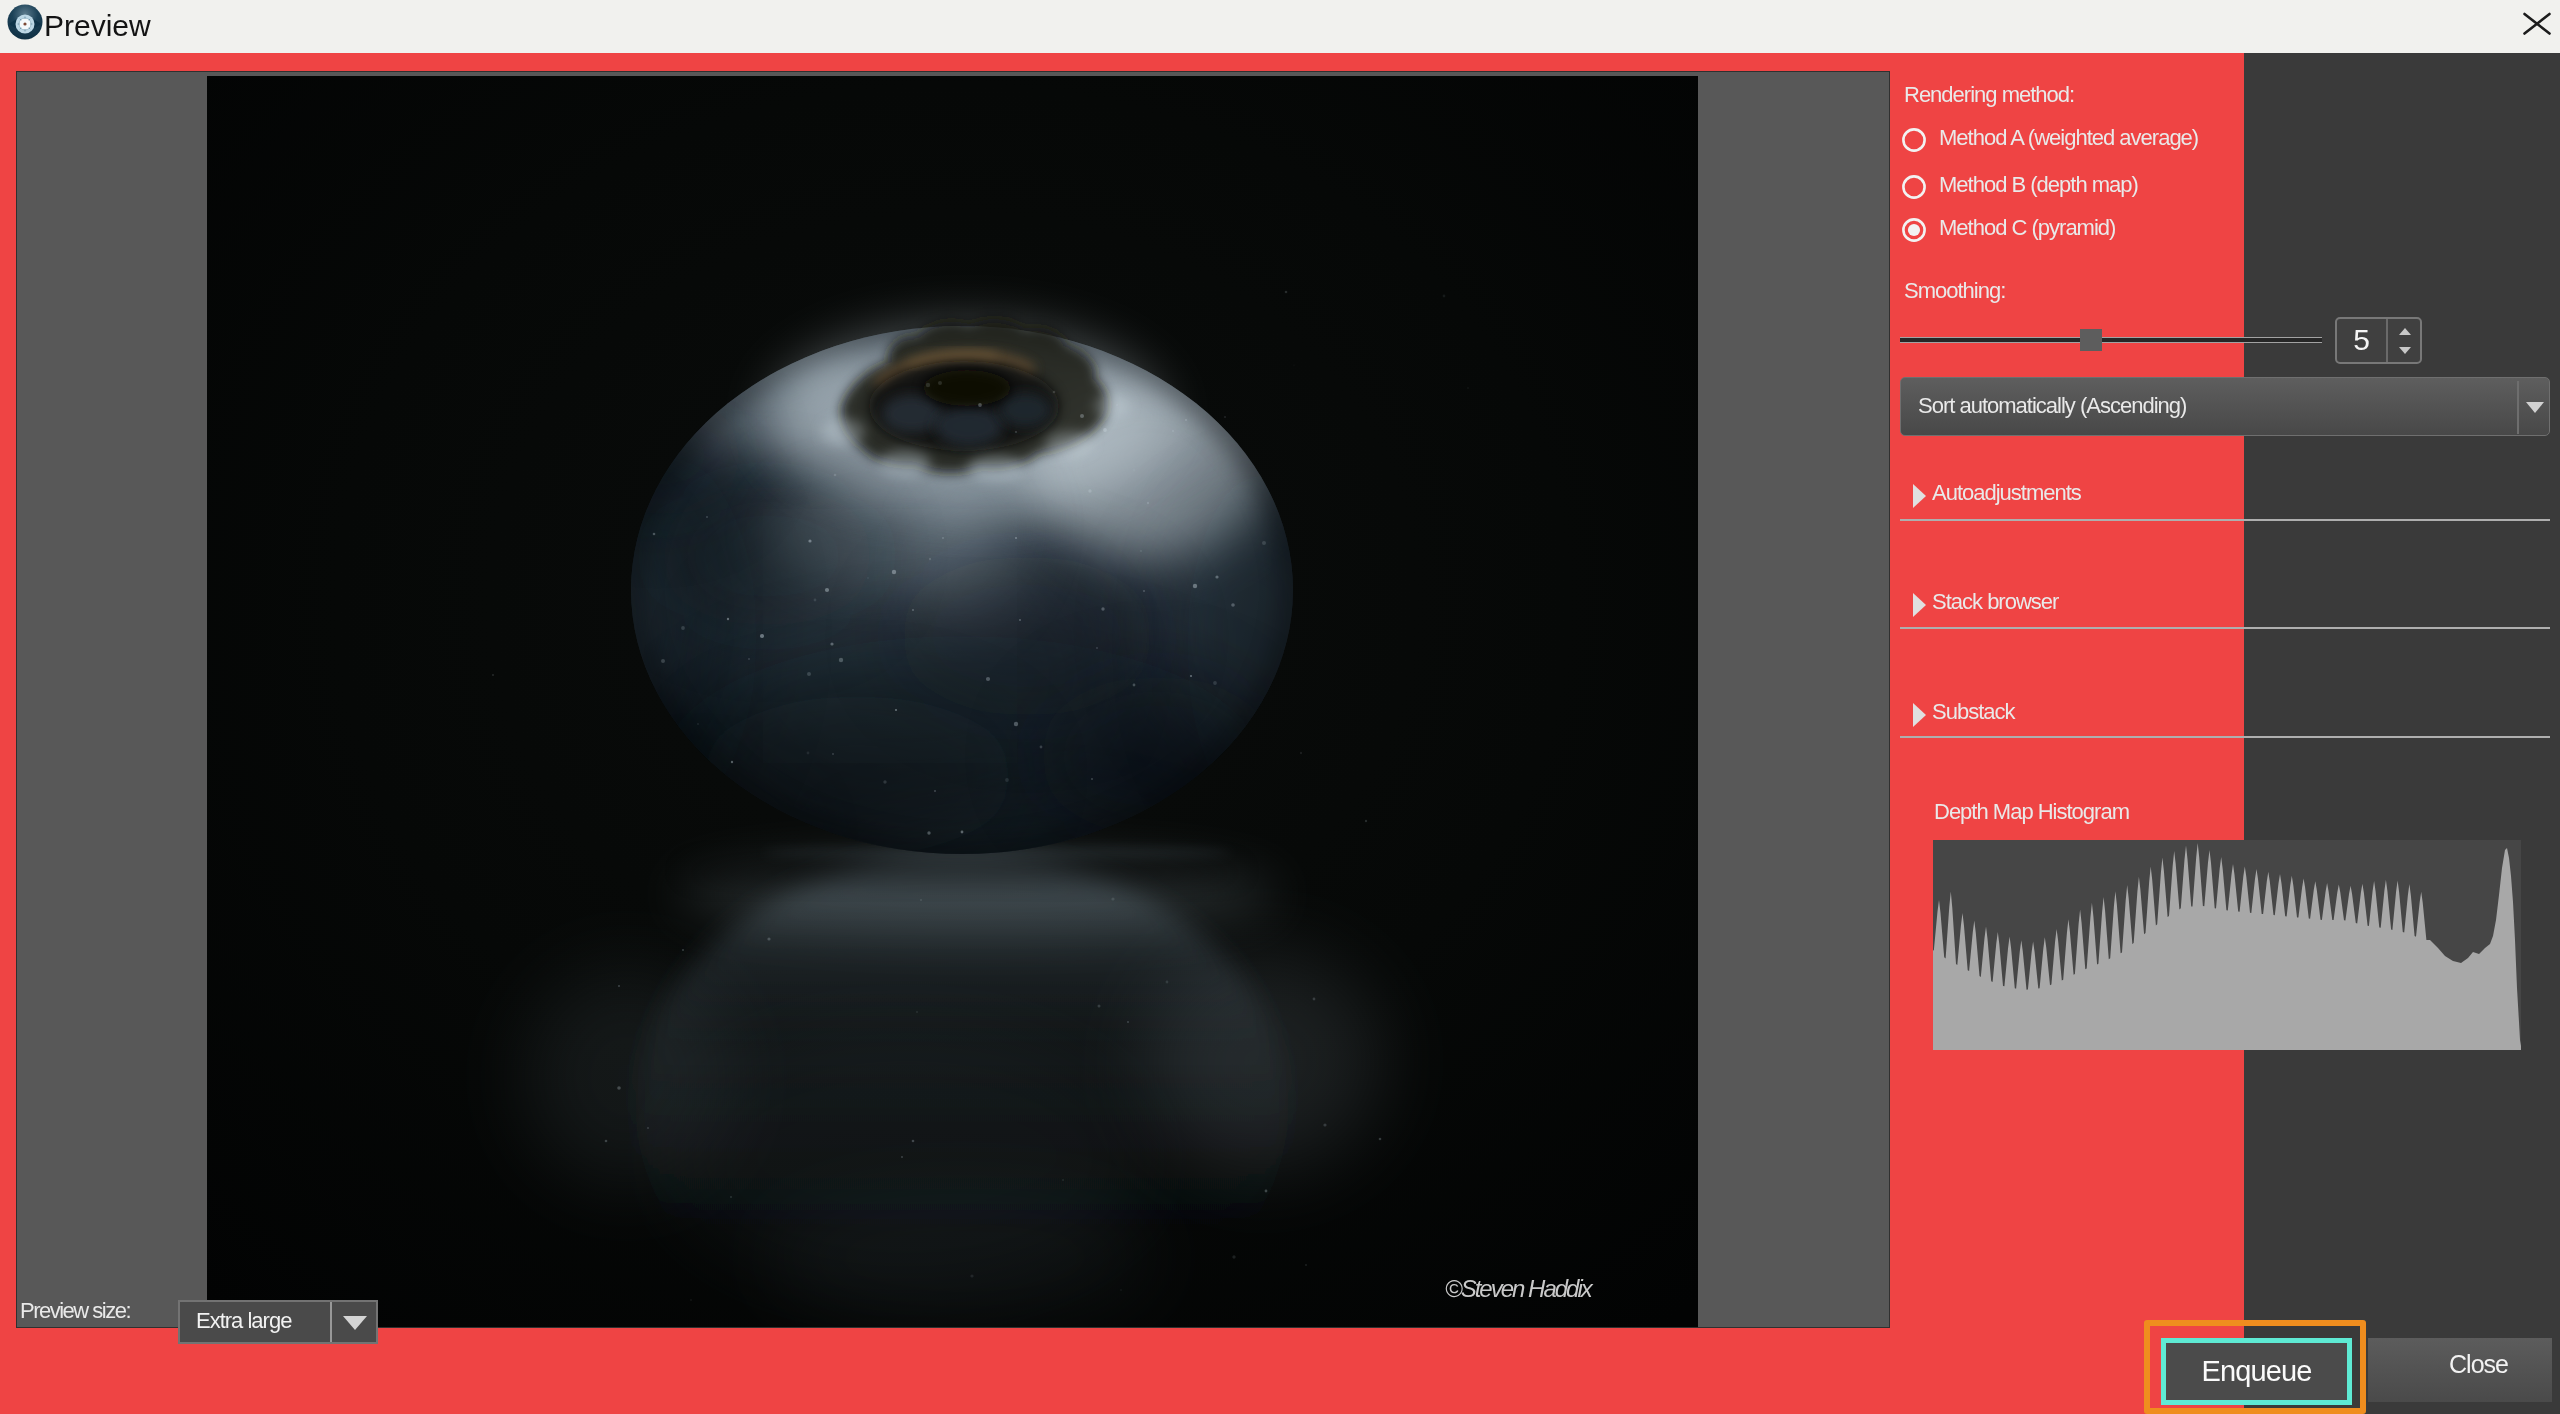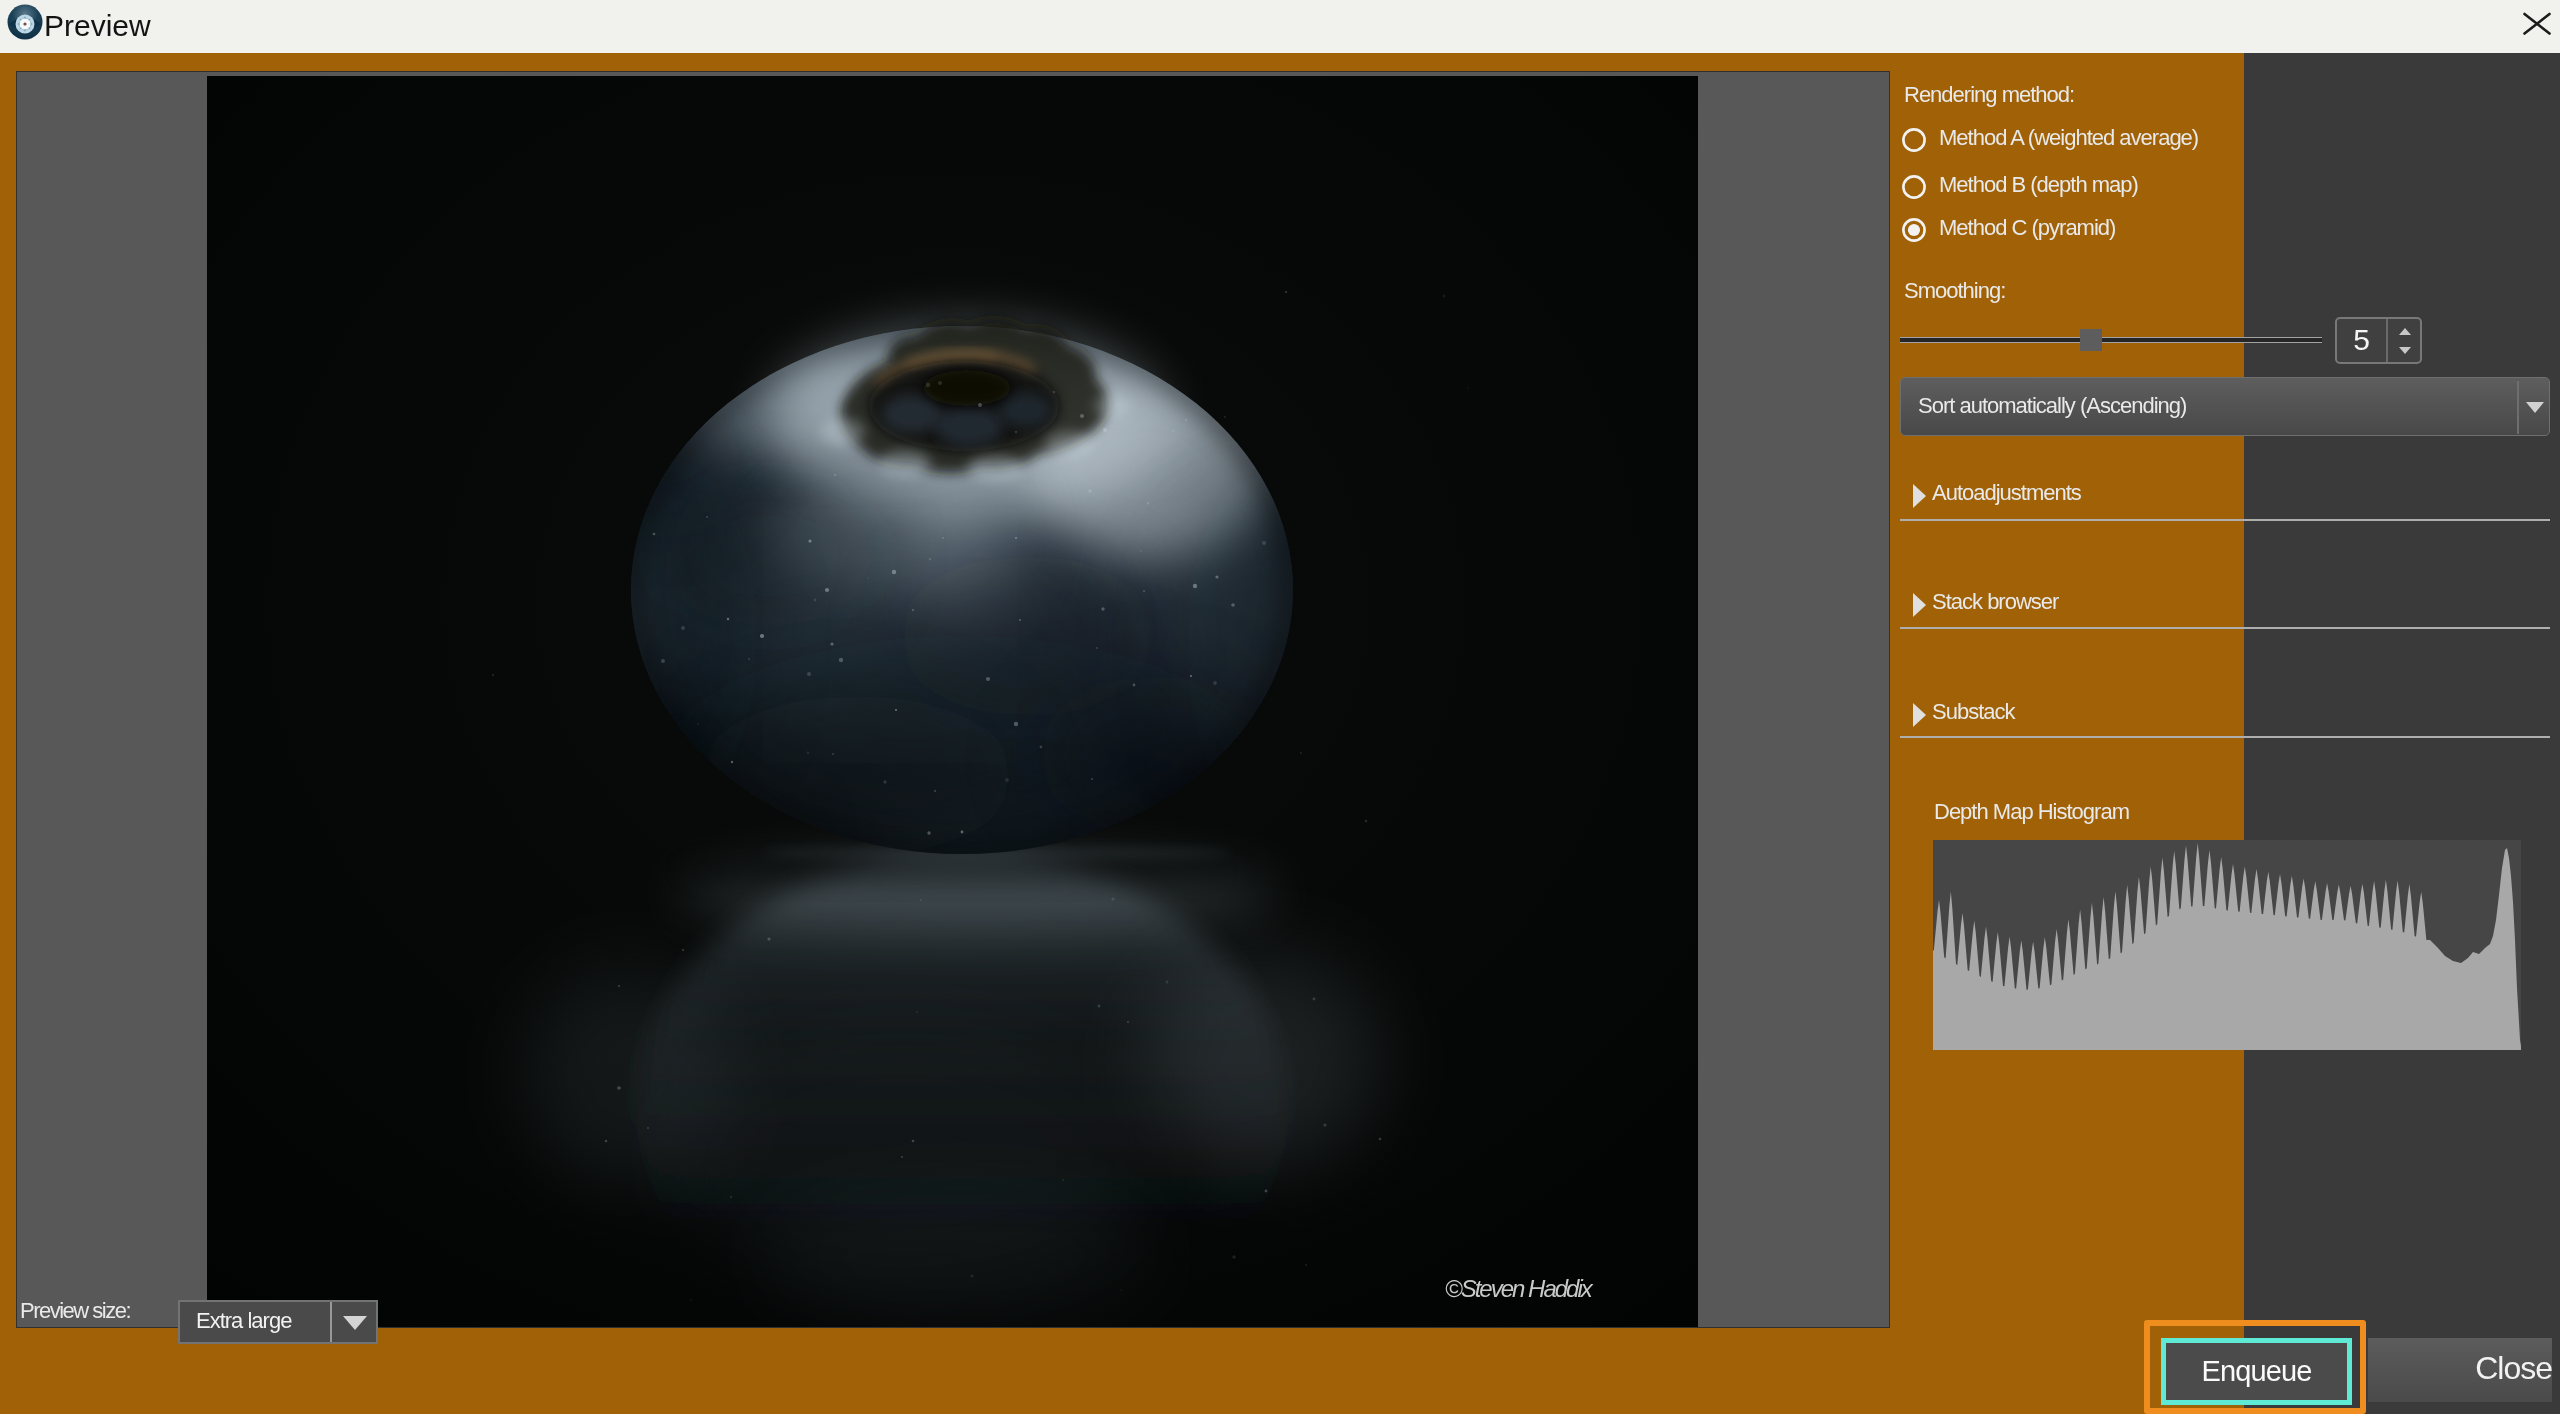--- a/index.html
+++ b/index.html
@@ -3,21 +3,21 @@
 <meta charset="utf-8">
 <style>
   * { margin:0; padding:0; box-sizing:border-box; }
   html,body { width:2560px; height:1414px; background:#3a3a3a; overflow:hidden; }
   body { font-family:"Liberation Sans", sans-serif; }
   .abs { position:absolute; }
   .ptext { color:#e9e9e9; font-size:22px; letter-spacing:-1px; white-space:nowrap; }
 </style>
 </head>
 <body>
-<div class="abs" style="left:0;top:0;width:2244px;height:1414px;background:#a16207;">
+<div class="abs" style="left:0;top:0;width:2244px;height:1414px;background:#ef4444;">
 
   <div class="abs" style="left:0;top:0;width:2560px;height:53px;background:#f1f1ee;">
     <svg class="abs" style="left:6px;top:3px;" width="38" height="38" viewBox="0 0 38 38">
       <defs>
         <radialGradient id="lg1" cx="50%" cy="28%" r="80%">
           <stop offset="0%" stop-color="#5b7a8c"></stop>
           <stop offset="45%" stop-color="#1d4258"></stop>
           <stop offset="100%" stop-color="#0c2c3f"></stop>
         </radialGradient>
       </defs>
@@ -329,16 +329,16 @@
     <svg class="abs" style="left:158px;top:12px;" width="34" height="18" viewBox="0 0 34 18">
       <path d="M 5 2 L 29 2 L 17 16 Z" fill="#d4d4d4"></path>
     </svg>
   </div>
 
   <div class="abs" style="left:2144px;top:1320px;width:222px;height:94px;border:6px solid #ef8d1e;border-radius:3px;"></div>
   <div class="abs" style="left:2161px;top:1338px;width:191px;height:67px;background:#4b4b4b;border:5px solid #5eead4;">
     <div class="abs" style="left:0;top:12px;width:100%;text-align:center;color:#fafafa;font-size:29px;letter-spacing:-0.9px;">Enqueue</div>
   </div>
   <div class="abs" style="left:2368px;top:1338px;width:184px;height:64px;background:linear-gradient(#5c5c5c,#4a4a4a);">
-    <div class="abs" style="left:0;top:12px;width:100%;text-align:right;color:#f2f2f2;font-size:32px;letter-spacing:-1px;padding-left:37px;">Close</div>
+    <div class="abs" style="left:0;top:12px;width:100%;text-align:center;color:#f2f2f2;font-size:25px;letter-spacing:-1px;padding-left:37px;">Close</div>
   </div>
 
 </div>
 
 </body></html>

